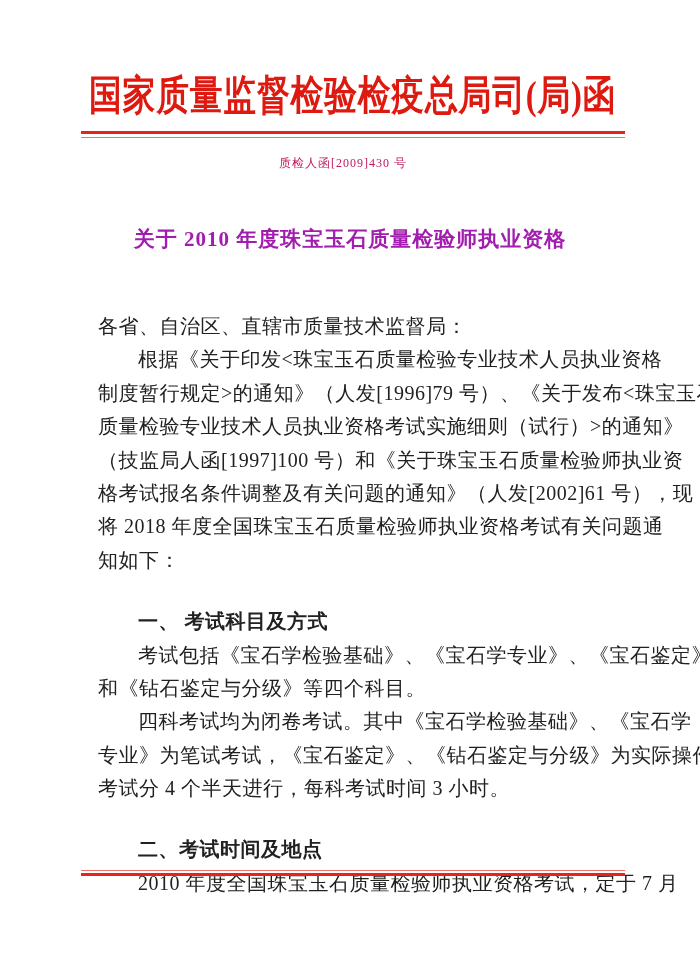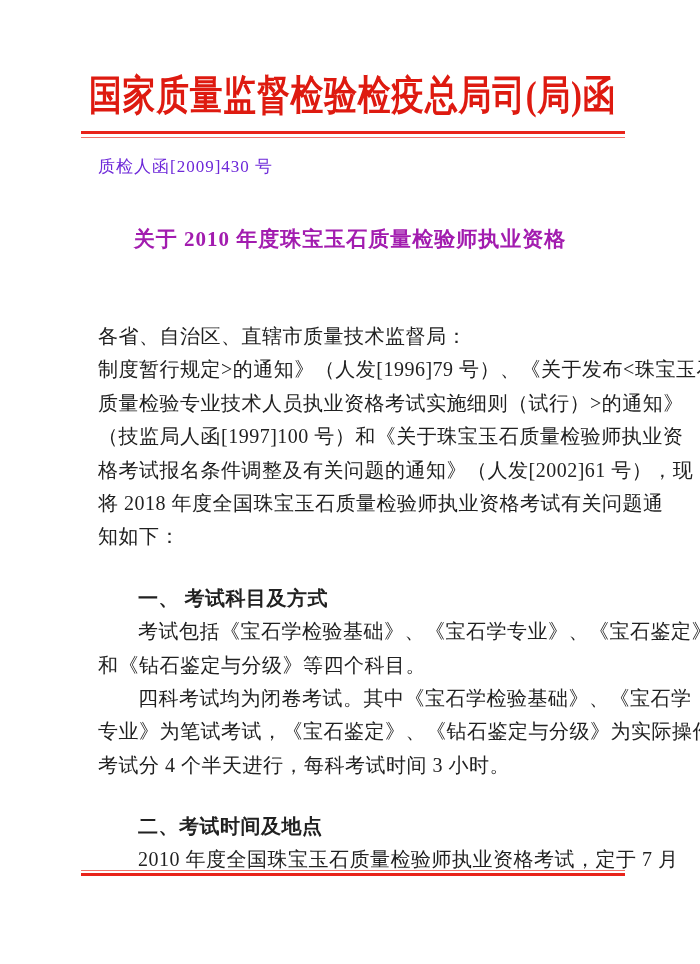--- a/index.html
+++ b/index.html
@@ -42,43 +42,43 @@
   .rule-thick { height: 3px; background: #e8231a; }
   .rule-thin  { height: 1px; background: #f0736b; }
   .rule-header .rule-thick { margin-bottom: 3px; }
   .rule-footer .rule-thin  { margin-bottom: 2px; }
   
   .doc-number {
     position: absolute;
     top: 155px;
     left: 98px;
     width: 506px;
-    text-align: left;
+    text-align: center;
     padding-right: 16px;
-    font-size: 17px;
-    color: #6d28d9;
+    font-size: 12px;
+    color: #be185d;
     letter-spacing: 1px;
   }
   
   .notice-title {
     position: absolute;
     top: 222px;
     left: 0;
     width: 100%;
     text-align: center;
     font-size: 21px;
     font-weight: bold;
     color: #a21caf;
     line-height: 35px;
     letter-spacing: 1px;
   }
   
   .doc-body {
     position: absolute;
-    top: 320px;
+    top: 310px;
     left: 98px;
     width: 508px;
     font-size: 20px;
     color: #212121;
     letter-spacing: 0.5px;
   }
   .body-line {
     height: 33.4px;
     line-height: 33.4px;
     white-space: nowrap;
@@ -101,20 +101,21 @@
   </div>
 
   <div class="doc-number">质检人函[2009]430 号</div>
 
   <div class="notice-title">
     <div>关于 2010 年度珠宝玉石质量检验师执业资格</div>
   </div>
 
   <div class="doc-body">
     <div class="body-line">各省、自治区、直辖市质量技术监督局：</div>
+    <div class="body-line indent">根据《关于印发&lt;珠宝玉石质量检验专业技术人员执业资格</div>
     <div class="body-line">制度暂行规定&gt;的通知》（人发[1996]79 号）、《关于发布&lt;珠宝玉石</div>
     <div class="body-line">质量检验专业技术人员执业资格考试实施细则（试行）&gt;的通知》</div>
     <div class="body-line">（技监局人函[1997]100 号）和《关于珠宝玉石质量检验师执业资</div>
     <div class="body-line">格考试报名条件调整及有关问题的通知》（人发[2002]61 号），现</div>
     <div class="body-line">将 2018 年度全国珠宝玉石质量检验师执业资格考试有关问题通</div>
     <div class="body-line">知如下：</div>
     <div class="body-line indent bold">一、 考试科目及方式</div>
     <div class="body-line indent">考试包括《宝石学检验基础》、《宝石学专业》、《宝石鉴定》</div>
     <div class="body-line">和《钻石鉴定与分级》等四个科目。</div>
     <div class="body-line indent">四科考试均为闭卷考试。其中《宝石学检验基础》、《宝石学</div>

